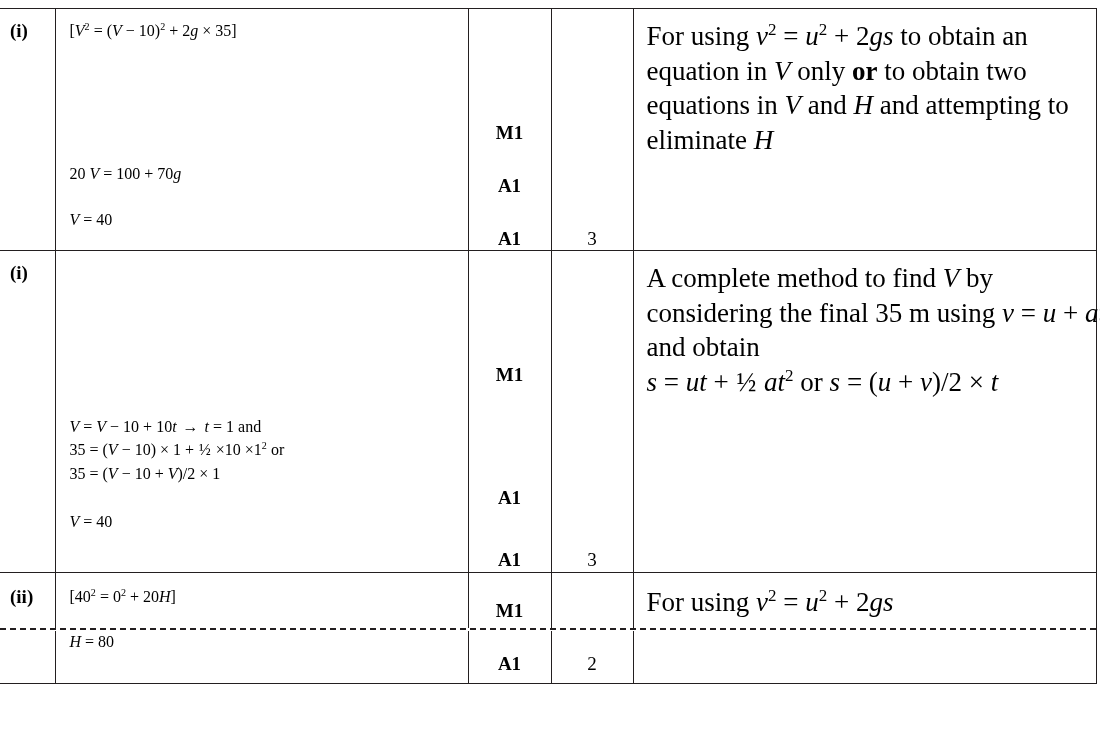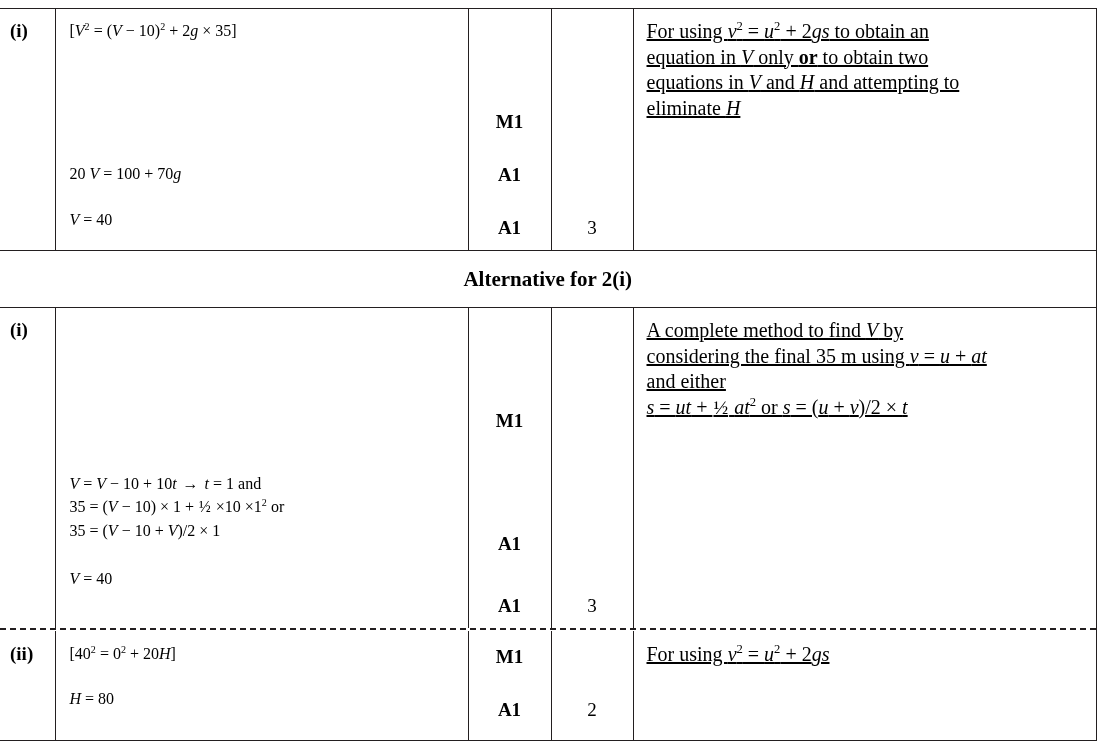--- a/index.html
+++ b/index.html
@@ -68,29 +68,28 @@
   .mark {
     font-weight: bold;
     font-size: 19px;
     text-align: center;
   }
   .total {
     font-size: 19px;
     text-align: center;
   }
   .note {
-    font-size: 20px;
+    font-size: 27px;
     line-height: 1.28;
     padding: 10px 6px 0 13px;
-    text-decoration: underline;
   }
   .note-line { white-space: nowrap; }
 
   
-  .abs { position: absolute; left: 0; right: 0; }
+  .abs { position: absolute; left: 0; right: 0; margin-top: 11px; }
 
   
   .banner {
     text-align: center;
     font-weight: bold;
     font-size: 21px;
     line-height: 56px;
     height: 56px;
   }
 
@@ -177,25 +176,20 @@
           <div class="note">
             <div class="note-line">For using <i>v</i><sup>2</sup> = <i>u</i><sup>2</sup> + 2<i>gs</i> to obtain an</div>
             <div class="note-line">equation in <i>V</i> only <b>or</b> to obtain two</div>
             <div class="note-line">equations in <i>V</i> and <i>H</i> and attempting to</div>
             <div class="note-line">eliminate <i>H</i></div>
           </div>
 
         </td>
       </tr>
 
-      <tr>
-        <td class="col-part" colspan="5">
-          <div class="banner">Alternative for 2(i)</div>
-        </td>
-      </tr>
 
       <tr style="height:322px">
         <td class="col-part">
           <div class="part-label">(i)</div>
         </td>
 
         <td>
           <div class="work" style="padding-top:0">
             <div style="height:164px"></div>
             <div class="work-line">
@@ -222,21 +216,21 @@
         </td>
 
         <td>
           <div class="total abs" style="top:287px">3</div>
         </td>
 
         <td>
           <div class="note">
             <div class="note-line">A complete method to find <i>V</i> by</div>
             <div class="note-line">considering the final 35 m using <i>v</i> = <i>u</i> + <i>at</i></div>
-            <div class="note-line">and either</div>
+            <div class="note-line">and obtain</div>
             <div class="note-line"><i>s</i> = <i>ut</i> + <span class="half">½</span> <i>at</i><sup>2</sup> or <i>s</i> = (<i>u</i> + <i>v</i>)/2 × <i>t</i></div>
           </div>
 
         </td>
       </tr>
 
       <tr style="height:111px">
         <td class="col-part">
           <div class="part-label" style="padding-top:14px">(ii)</div>
         </td>

